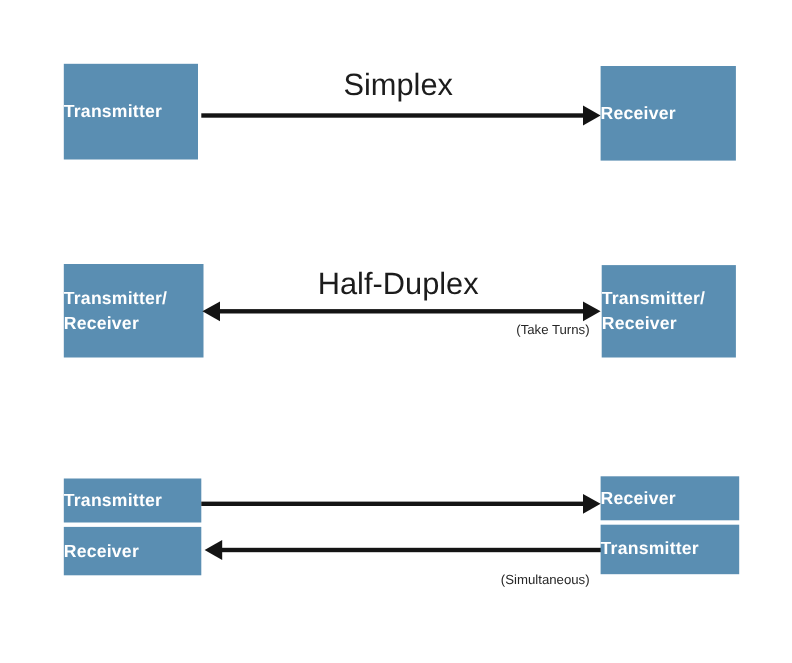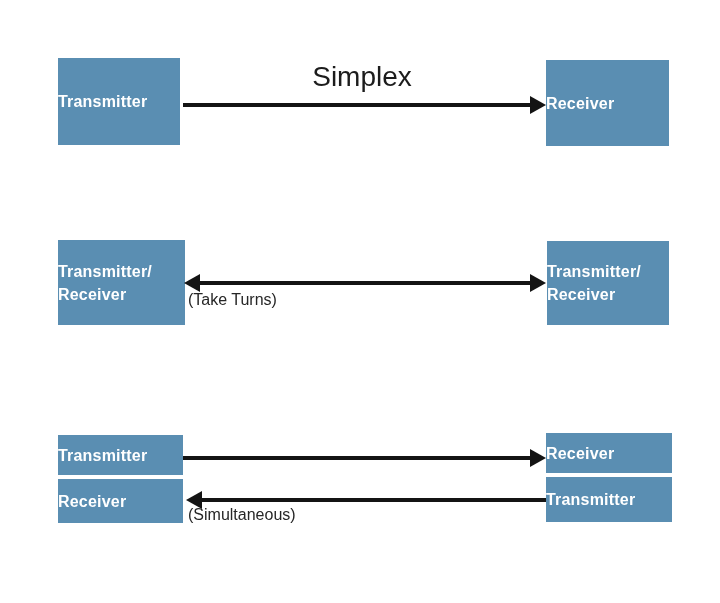--- a/index.html
+++ b/index.html
@@ -35,23 +35,23 @@
     text-align: center;
     color: var(--title, #1c1c1c);
     font-size: 28px;
     line-height: 30px;
     white-space: nowrap;
   }
   .subtitle {
     position: absolute;
     left: 188px;
     width: 348px;
-    text-align: left;
+    text-align: right;
     color: var(--subtitle, #262626);
-    font-size: 16px;
+    font-size: 12px;
     line-height: 18px;
     white-space: nowrap;
   }
   .arrow {
     position: absolute;
     height: 18px;
   }
   .arrow .shaft {
     position: absolute;
     top: 7px;
@@ -93,20 +93,21 @@
 
   <div class="arrow head-r" style="left:183px; top:96px; width:363px;">
     <div class="shaft"></div>
     <div class="head-right"></div>
   </div>
 
   <div class="box" style="left:546px; top:60px; width:123px; height:86px;">
     <span>Receiver</span>
   </div>
 
+  <div class="title" style="top:243px;">Half-Duplex</div>
 
   <div class="subtitle" style="top:291px;">(Take Turns)</div>
 
   <div class="box" style="left:58px; top:240px; width:127px; height:85px;">
     <span>Transmitter/</span>
     <span>Receiver</span>
   </div>
 
   <div class="arrow head-lr" style="left:184px; top:274px; width:362px;">
     <div class="shaft"></div>
@@ -139,15 +140,15 @@
   </div>
 
   <div class="box" style="left:546px; top:433px; width:126px; height:40px;">
     <span>Receiver</span>
   </div>
 
   <div class="box" style="left:546px; top:477px; width:126px; height:45px;">
     <span>Transmitter</span>
   </div>
 
-  <div class="subtitle" style="top:506px;">(Simultaneous)</div>
+  <div class="subtitle" style="top:518px;">(Simultaneous)</div>
 
 </div>
 
 </body></html>

